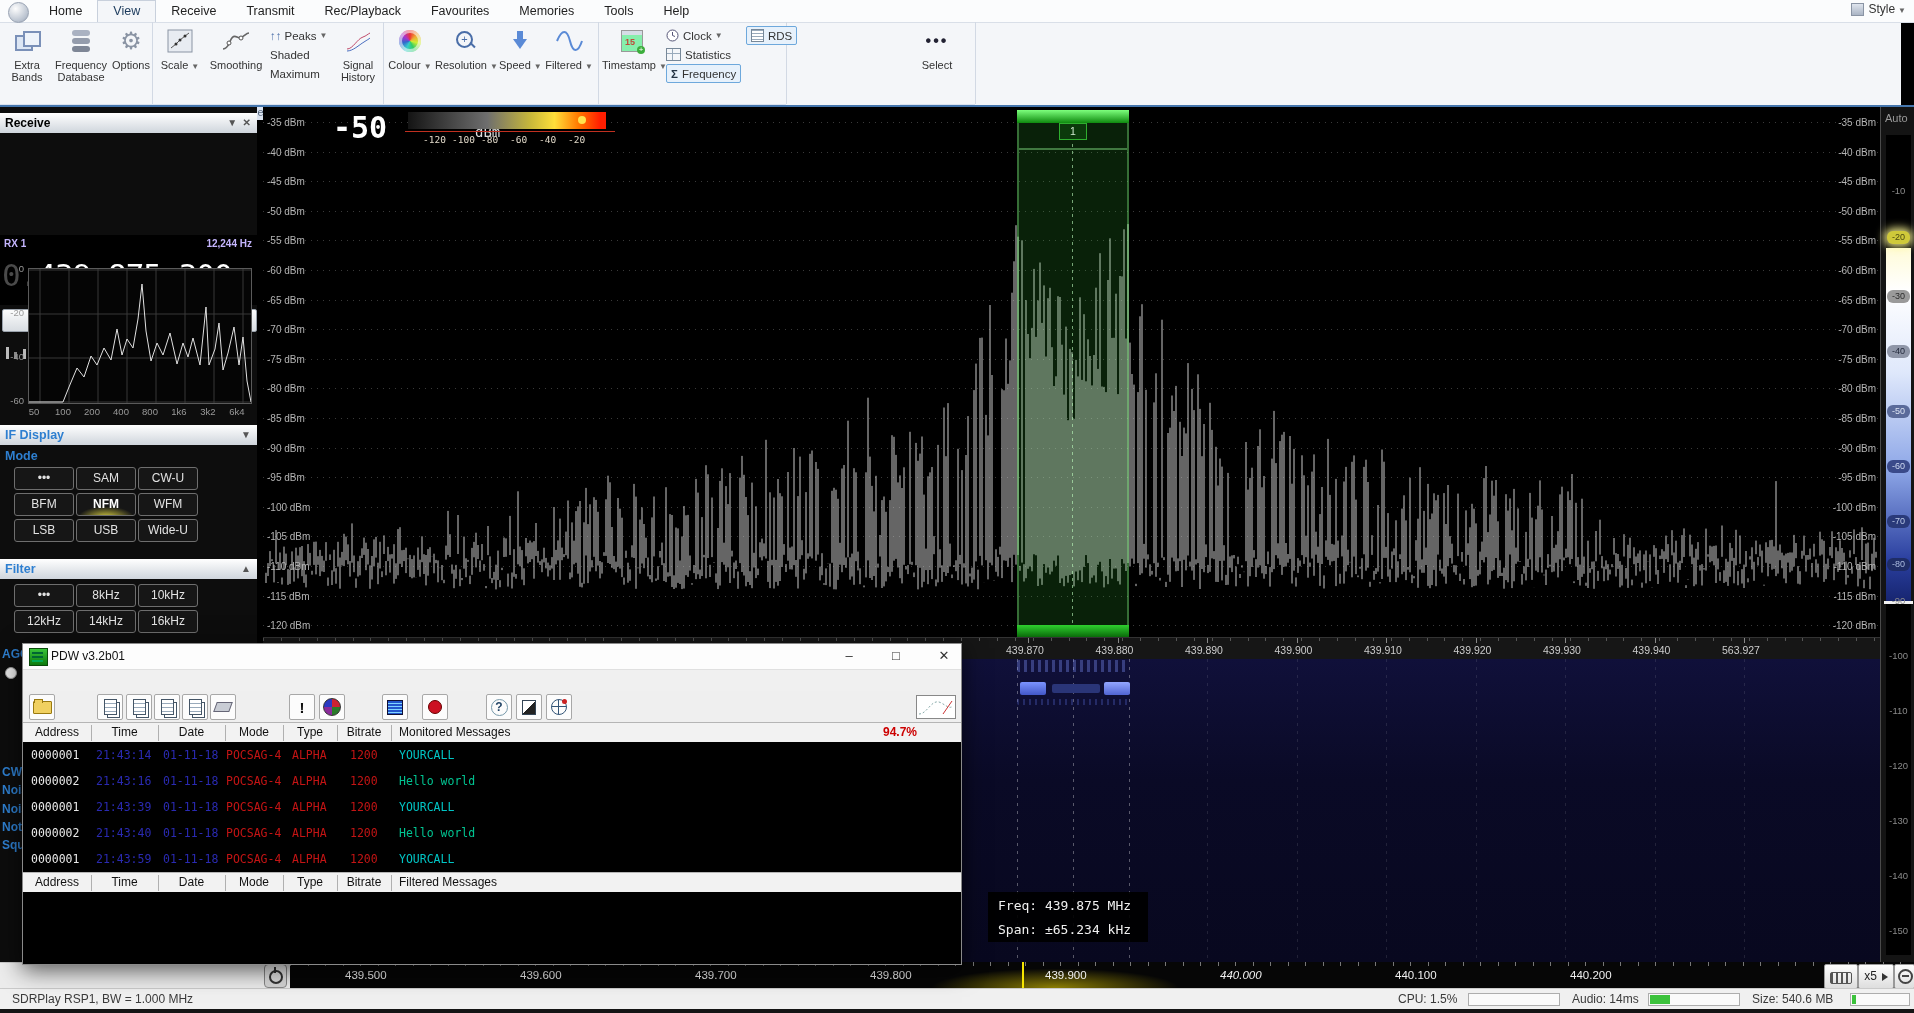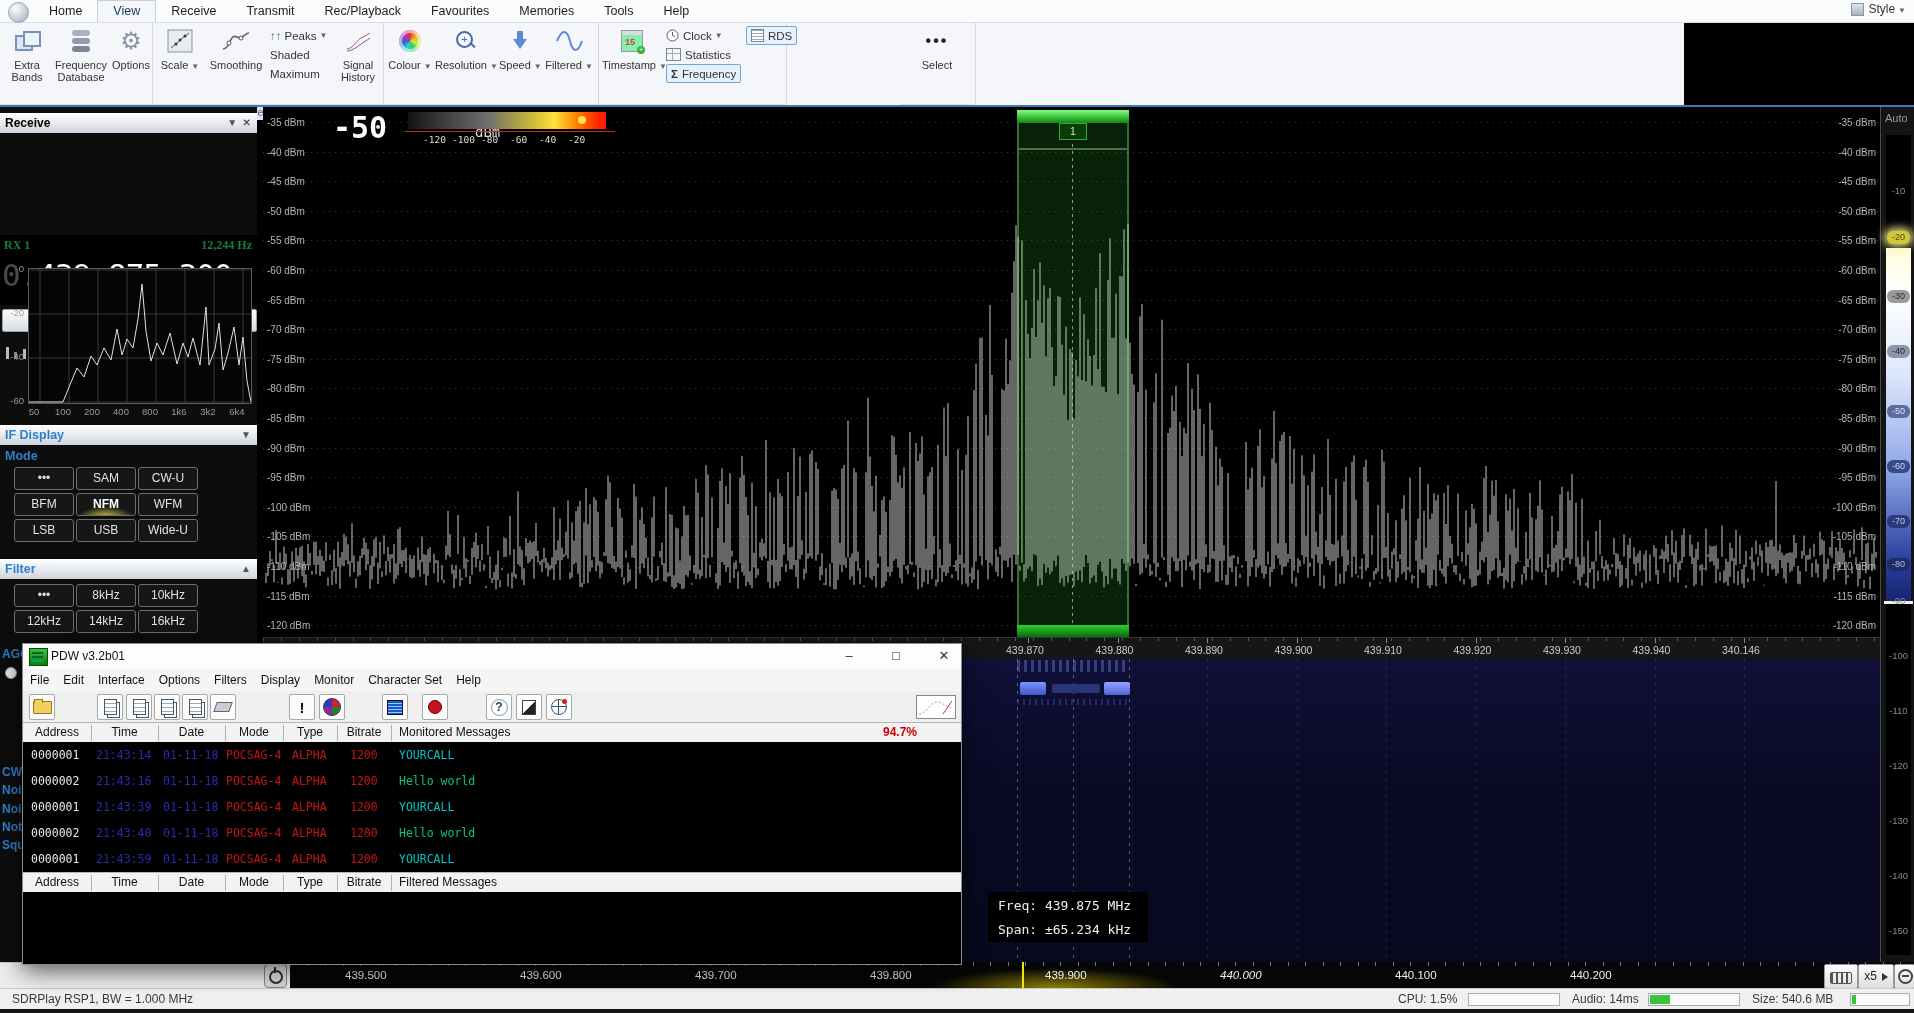--- a/index.html
+++ b/index.html
@@ -1,21 +1,21 @@
 <!DOCTYPE html>
 <html><head>
 <meta charset="utf-8">
 <style>
   html,body{margin:0;padding:0;background:#222;}
   #app{position:relative;width:1914px;height:1013px;overflow:hidden;background:#000;
        font-family:"Liberation Sans",sans-serif;-webkit-font-smoothing:antialiased;}
   .abs{position:absolute;}
   .mono{font-family:"DejaVu Sans Mono",monospace;}
   
-  #ribbon{left:0;top:0;width:1684px;height:105px;background:#f4f6f9;}
+  #ribbon{left:0;top:0;width:1901px;height:105px;background:#f4f6f9;}
   #tabrow{left:0;top:0;width:1914px;height:22px;background:#fbfcfd;border-bottom:1px solid #d9dfe8;}
   .tab{display:inline-block;height:21px;line-height:21px;padding:0 15px;font-size:12.5px;color:#222;cursor:default;}
   .tab.active{background:#f4f6f9;border:1px solid #c8d0dc;border-bottom:none;color:#1b3a5c;}
   #appbtn{left:8px;top:2px;width:19px;height:19px;border-radius:50%;
           background:radial-gradient(circle at 35% 30%,#fdfdfd,#b9c2cf 70%,#8d97a8);border:1px solid #98a2b2;}
   #stylebtn{right:8px;top:2px;height:18px;font-size:12px;color:#333;margin-left:24px;}
   .group{top:22px;height:82px;border-right:1px solid #d2d9e4;}
   .grplabel{top:82px;height:16px;left:0;right:0;background:#dbe3f0;color:#5a6a80;font-size:11px;
             text-align:center;line-height:16px;}
   .bigbtn{top:3px;text-align:center;font-size:11px;color:#333;line-height:12px;cursor:default;}
@@ -25,21 +25,21 @@
   .dd{color:#666;font-size:8px;margin-left:3px;}
   .chk{width:13px;height:13px;border:1px solid #8a8a8a;background:#fff;display:inline-block;
        margin-right:6px;font-size:11px;line-height:12px;text-align:center;color:#333;}
   #blueline{left:0;top:105px;width:1914px;height:2px;background:#4576ad;}
   
   #leftpanel{left:0;top:107px;width:257px;height:855px;background:#0d0d0d;}
   .lphdr{left:0;width:257px;height:20px;background:linear-gradient(#ffffff,#cfd5dc);
          font-size:12px;font-weight:bold;line-height:20px;padding-left:5px;box-sizing:border-box;}
   .lphdr .rt{position:absolute;right:6px;top:0;color:#555;font-size:10px;}
   #rxpanel{left:0;top:128px;width:257px;height:70px;background:#000;}
-  .rxlab{color:#15803d;font-size:12px;font-weight:bold;font-family:Liberation Serif, serif;}
+  .rxlab{color:#c4b5fd;font-size:10px;font-weight:bold;}
   #freqdisp{left:2px;top:22px;font-size:31px;color:#fff;letter-spacing:-1px;white-space:nowrap;}
   #freqdisp .dim{color:#4a4a4a;}
   #audiodev{left:2px;top:202px;width:253px;height:21px;background:linear-gradient(#fcfcfc,#d8dde2);
             border:1px solid #9aa2ac;border-radius:2px;font-size:11.5px;color:#222;
             line-height:20px;text-align:center;}
   #audiodev .dd2{position:absolute;right:5px;top:6px;width:0;height:0;border-left:4px solid transparent;
             border-right:4px solid transparent;border-top:5px solid #444;}
   #volslider{left:75px;top:241px;width:140px;height:4px;background:#e8e8e8;border-radius:2px;border:1px solid #777;}
   #volfill{left:0;top:0;height:4px;width:58px;background:#3fae4a;}
   #volgray{left:58px;top:0;height:4px;width:47px;background:#9a9a9a;}
@@ -515,21 +515,21 @@
         <div class="faxlab abs" style="left: 1011.5px;">439.900</div>
         <div class="ftick abs" style="left: 1033.5px; height: 5px;"></div>
         <div class="faxlab abs" style="left: 1101px;">439.910</div>
         <div class="ftick abs" style="left: 1123px; height: 5px;"></div>
         <div class="faxlab abs" style="left: 1190.5px;">439.920</div>
         <div class="ftick abs" style="left: 1212.5px; height: 5px;"></div>
         <div class="faxlab abs" style="left: 1280px;">439.930</div>
         <div class="ftick abs" style="left: 1302px; height: 5px;"></div>
         <div class="faxlab abs" style="left: 1369.5px;">439.940</div>
         <div class="ftick abs" style="left: 1391.5px; height: 5px;"></div>
-        <div class="faxlab abs" style="left: 1459px;">340.146</div>
+        <div class="faxlab abs" style="left: 1459px;">563.927</div>
         <div class="ftick abs" style="left: 1481px; height: 5px;"></div>
         <div class="ftick abs" style="left: 0px; height: 3px; background: rgb(85, 85, 85);"></div>
         <div class="ftick abs" style="left: 17.9px; height: 3px; background: rgb(85, 85, 85);"></div>
         <div class="ftick abs" style="left: 35.8px; height: 3px; background: rgb(85, 85, 85);"></div>
         <div class="ftick abs" style="left: 53.7px; height: 3px; background: rgb(85, 85, 85);"></div>
         <div class="ftick abs" style="left: 71.6px; height: 3px; background: rgb(85, 85, 85);"></div>
         <div class="ftick abs" style="left: 89.5px; height: 3px; background: rgb(85, 85, 85);"></div>
         <div class="ftick abs" style="left: 107.4px; height: 3px; background: rgb(85, 85, 85);"></div>
         <div class="ftick abs" style="left: 125.3px; height: 3px; background: rgb(85, 85, 85);"></div>
         <div class="ftick abs" style="left: 143.2px; height: 3px; background: rgb(85, 85, 85);"></div>
@@ -817,21 +817,20 @@
   </div>
 
   <div id="pdw" class="abs">
     <div id="pdwtitle" class="abs">
       <span id="pdwicon" class="abs"></span>
       <span class="abs" style="left:28px;top:5px;font-size:12px;color:#111;">PDW v3.2b01</span>
       <span class="winbtn abs" style="left:815px;">–</span>
       <span class="winbtn abs" style="left:862px;">□</span>
       <span class="winbtn abs" style="left:910px;">✕</span>
     </div>
-    <div id="pdwmenu" class="abs"><div class="menuitem">File</div><div class="menuitem">Edit</div><div class="menuitem">Interface</div><div class="menuitem">Options</div><div class="menuitem">Filters</div><div class="menuitem">Display</div><div class="menuitem">Monitor</div><div class="menuitem">Character Set</div><div class="menuitem">Help</div></div>
     <div id="pdwtools" class="abs">
       <div class="abs" style="left:893px;top:4px;width:38px;height:22px;background:#fff;border:1px solid #888;">
         <svg width="38" height="22">
             <path d="M2 18 C10 18 14 4 22 6 C28 8 32 14 36 10" stroke="#8aa" stroke-dasharray="2 2" fill="none"></path>
             <path d="M26 18 L35 5" stroke="#c33" fill="none"></path>
           </svg>
       </div>
     <div class="tbtn abs" style="left: 6px;">
           <span style="width:17px;height:11px;background:#f0d060;border:1px solid #9a7a10;border-radius:1px;display:block;position:relative;">
             <span style="position:absolute;left:0;top:-3px;width:7px;height:3px;background:#f0d060;border:1px solid #9a7a10;border-bottom:none;"></span>

